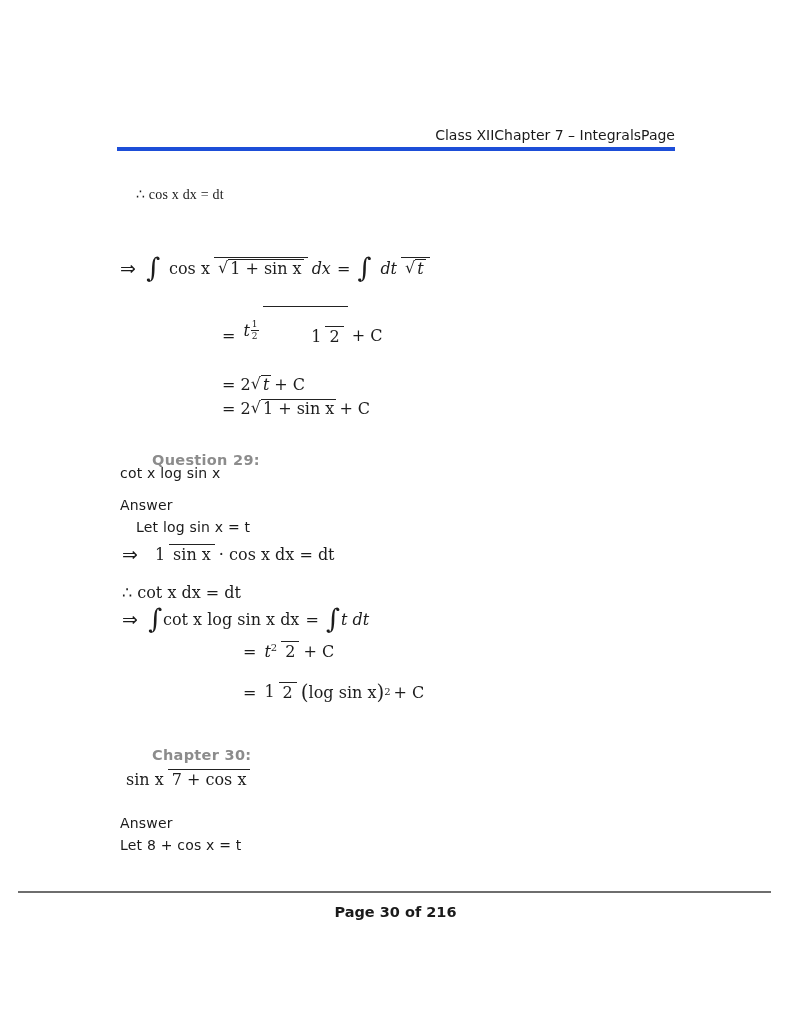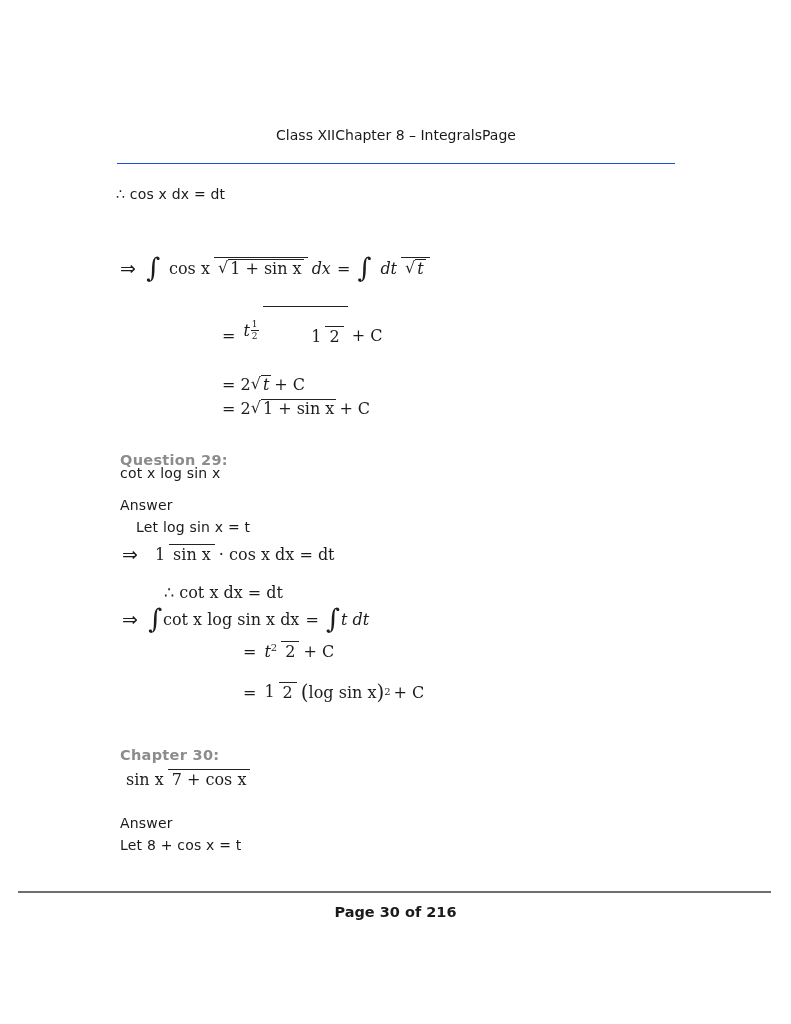--- a/index.html
+++ b/index.html
@@ -4,28 +4,28 @@
 <style>
   html, body { margin:0; padding:0; background:#ffffff; }
   .page {
     position:relative; width:791px; height:1024px; background:#ffffff;
     font-family:"DejaVu Sans", sans-serif; color:#1a1a1a; overflow:hidden;
   }
   .abs { position:absolute; }
 
   
   .header {
-    display:flex; justify-content:center; align-items:flex-end;
-    border-bottom:1px solid #1d4ed8; padding-bottom:20px;
+    display:flex; justify-content:flex-end; align-items:flex-end;
+    border-bottom:4px solid #1d4ed8; padding-bottom:4px;
     font-size:14px;
   }
 
   
   .sans { font-size:14px; letter-spacing:0.2px; }
-  .qhead { font-size:14.5px; font-weight:bold; color:#8c8c8c; letter-spacing:0.3px; }
+  .qhead { font-size:14.5px; font-weight:bold; color:#8c8c8c; letter-spacing:0.3px;margin-left:32px; }
 
   
   .eq {
     display:flex; align-items:center;
     font-family:"DejaVu Serif", serif; font-size:16px; color:#1c1c1c;
     white-space:pre;
   }
   .imp { font-family:"DejaVu Sans", sans-serif; font-size:19px; margin-right:9px; line-height:1; }
   .int { font-size:27px; font-weight:300; line-height:0.9; margin:0 1px; }
   .frac { display:inline-flex; flex-direction:row; align-items:center; margin:0 4px; line-height:1.2; }
@@ -43,25 +43,25 @@
   .footrule { border-top:2px solid #6e6e6e; }
   .foot { width:100%; text-align:center; font-size:14.5px; font-weight:bold; }
 </style>
 </head>
 <body>
 
 <div class="page">
 
   <div class="abs header" style="left:117px; top:127px; width:558px;">
     <span>Class XII</span>
-    <span>Chapter 8 – Integrals</span>
+    <span>Chapter 7 – Integrals</span>
     <span>Page</span>
   </div>
 
-  <div class="abs sans" style="left:116px; top:186px;">∴ cos x dx = dt</div>
+  <div class="abs sans" style="left:136px; top:186px;font-family:Liberation Serif, serif;">∴ cos x dx = dt</div>
 
   <div class="abs eq" style="left:120px; top:256px;">
     <span class="imp">⇒</span>
     <span class="int">∫</span>
     <span class="frac">
       <span class="num">cos x</span>
       <span class="den"><span class="sqrt"><span class="rad">√</span><span class="inner">1 + sin x</span></span></span>
     </span>
     <span class="ital">dx</span>
     <span style="margin:0 6px;">=</span>
@@ -105,21 +105,21 @@
 
   <div class="abs eq" style="left:122px; top:544px;">
     <span class="imp">⇒</span>
     <span class="frac">
       <span class="num">1</span>
       <span class="den">sin x</span>
     </span>
     <span>· cos x dx = dt</span>
   </div>
 
-  <div class="abs eq" style="left:122px; top:583px;margin-left:42px;">∴ cot x dx = dt</div>
+  <div class="abs eq" style="left:122px; top:583px;">∴ cot x dx = dt</div>
 
   <div class="abs eq" style="left:122px; top:607px;">
     <span class="imp">⇒</span>
     <span class="int">∫</span>
     <span>cot x log sin x dx</span>
     <span style="margin:0 6px;">=</span>
     <span class="int">∫</span>
     <span class="ital">t dt</span>
   </div>
 

